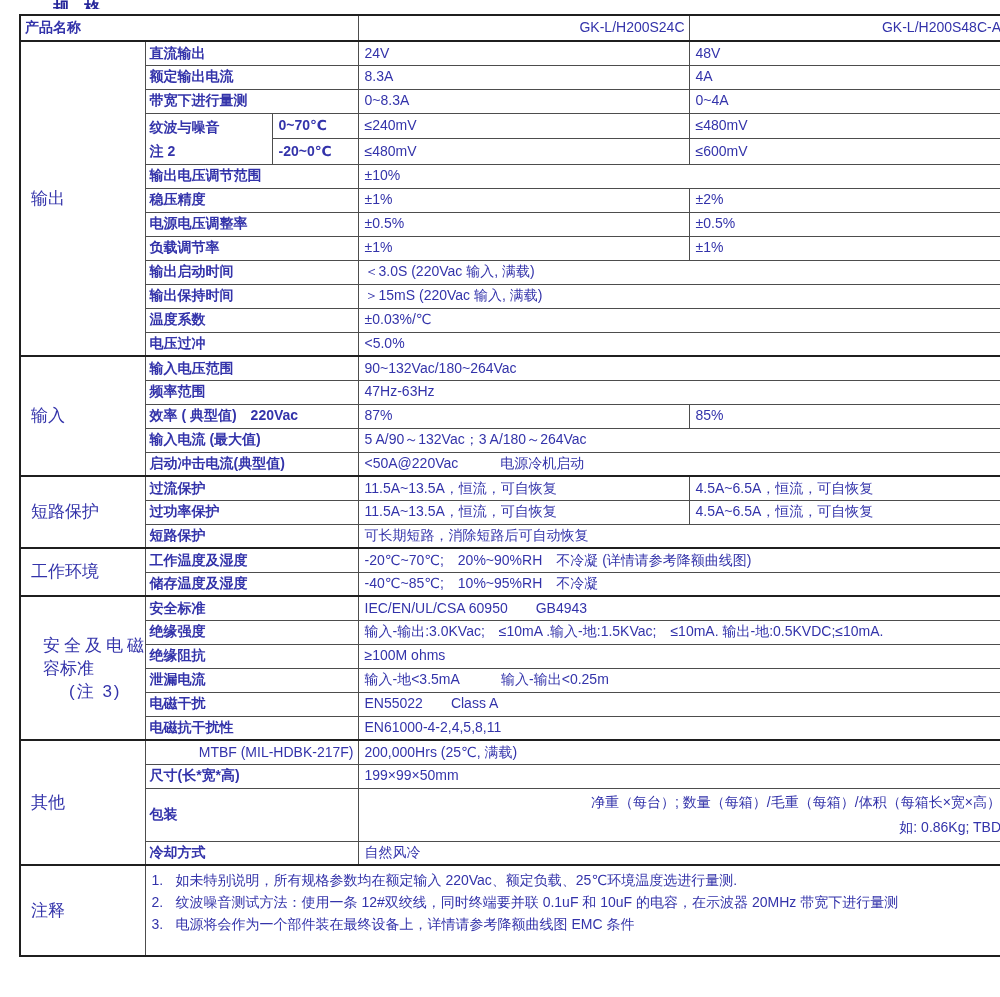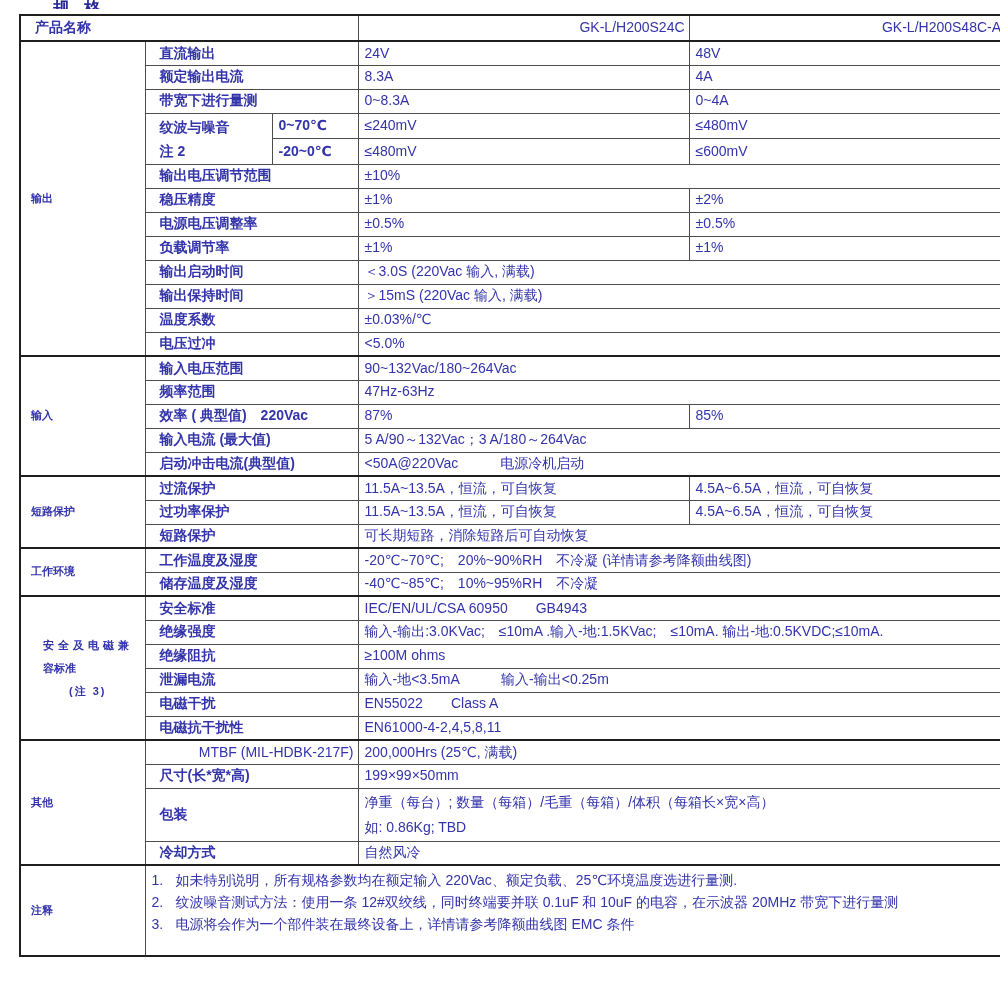--- a/index.html
+++ b/index.html
@@ -13,31 +13,31 @@
   .sheet{position:relative;width:1000px;height:997px;overflow:hidden;margin-left:16px;}
   .heading-clip{position:absolute;left:33px;top:0;height:9px;overflow:hidden;}
   .heading-clip span{display:inline-block;margin-top:-14px;font-size:17px;font-weight:bold;
     color:var(--head);border-bottom:2px solid var(--head);letter-spacing:14px;padding:0 4px;}
   table.spec{position:absolute;left:3px;top:14px;width:986px;border-collapse:collapse;
     table-layout:fixed;border:2px solid var(--bd2);}
   tr{height:24px;}
   td{border:1px solid var(--bd);color:var(--ink);font-size:14px;line-height:1.25;
      padding:1px 4px 1px 6px;overflow:hidden;white-space:nowrap;vertical-align:middle;}
   tr.sect td{border-top:2px solid var(--bd2);}
-  td.lbl{font-weight:600;font-size:14px;padding-left:14px;}
-  td.sec{font-weight:700;font-size:11px;padding-left:10px;}
+  td.lbl{font-weight:600;font-size:14px;padding-left:4px;}
+  td.sec{font-weight:400;font-size:17px;padding-left:10px;}
   td.sub{font-weight:600;}
   td.val{font-weight:400;}
   td.latin{font-weight:500;text-align:right;}
   td.spread div{line-height:24px;}
   td.multi{padding-left:22px;}
   td.multi div{line-height:23px;}
   td.multi div:nth-child(1){letter-spacing:4px;}
   td.multi div:nth-child(3){padding-left:26px;letter-spacing:2px;}
-  td.twolines div{line-height:25px;}
+  td.twolines div{line-height:25px;text-align:right;}
   td.notes{vertical-align:top;padding-top:3px;}
   .note-row{display:flex;line-height:22px;}
   .note-row .n{width:24px;flex:none;}
   .note-row .t{white-space:nowrap;}
 </style>
 </head>
 <body>
 
 <div class="sheet">
   <div class="heading-clip">

